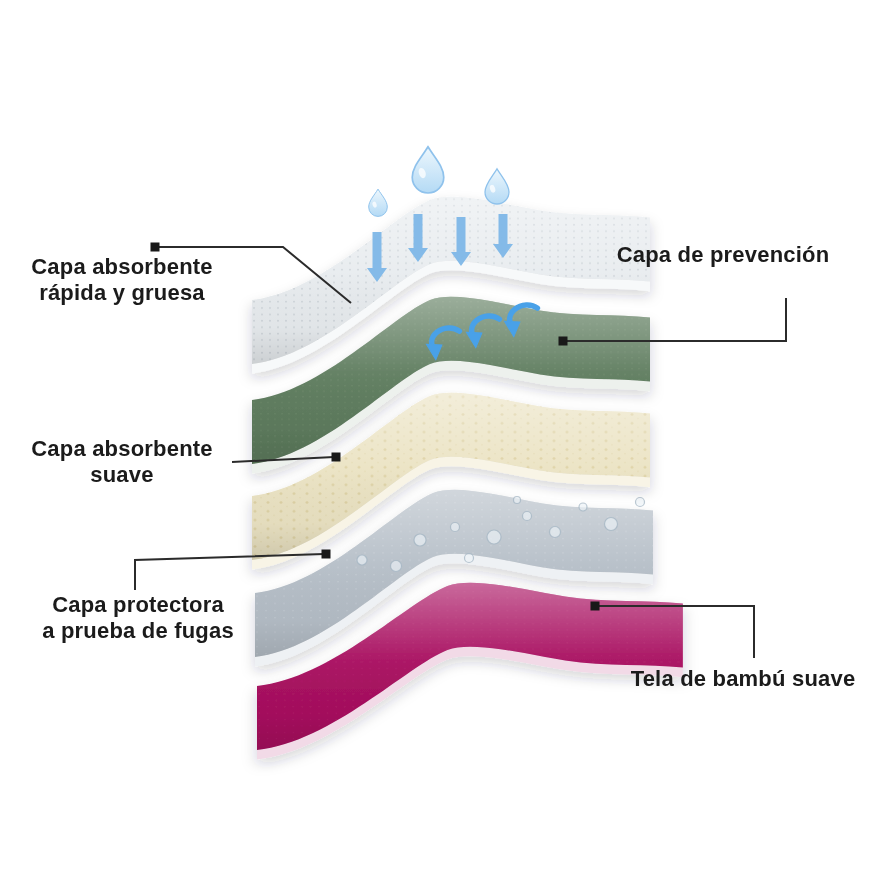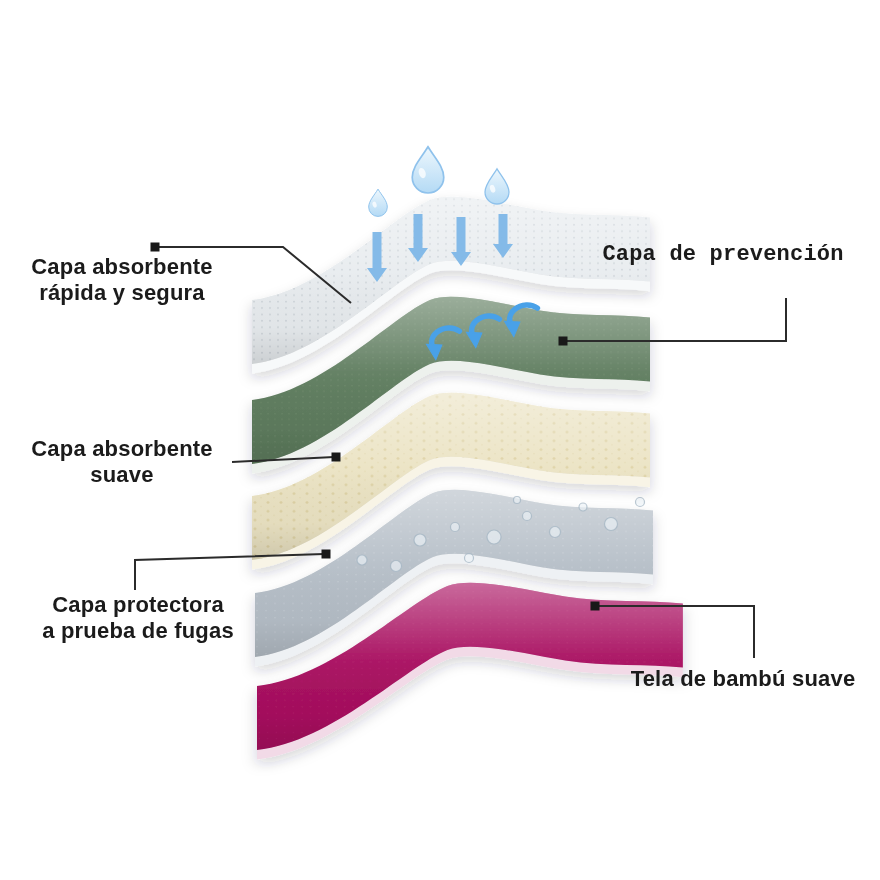--- a/index.html
+++ b/index.html
@@ -150,24 +150,24 @@
       <rect x="150.5" y="242.5" width="9" height="9"></rect>
       <rect x="558.5" y="336.5" width="9" height="9"></rect>
       <rect x="331.5" y="452.5" width="9" height="9"></rect>
       <rect x="321.5" y="549.5" width="9" height="9"></rect>
       <rect x="590.5" y="601.5" width="9" height="9"></rect>
     </g>
   </svg>
 
   <div class="label" style="left:10px;top:254px;width:224px;">
     <span>Capa absorbente</span>
-    <span>rápida y segura</span>
+    <span>rápida y gruesa</span>
   </div>
 
-  <div class="label" style="left:597px;top:242px;width:252px;font-family:Liberation Mono, monospace;">
+  <div class="label" style="left:597px;top:242px;width:252px;">
     <span>Capa de prevención</span>
   </div>
 
   <div class="label" style="left:10px;top:436px;width:224px;">
     <span>Capa absorbente</span>
     <span>suave</span>
   </div>
 
   <div class="label" style="left:606px;top:666px;width:274px;">
     <span>Tela de bambú suave</span>

